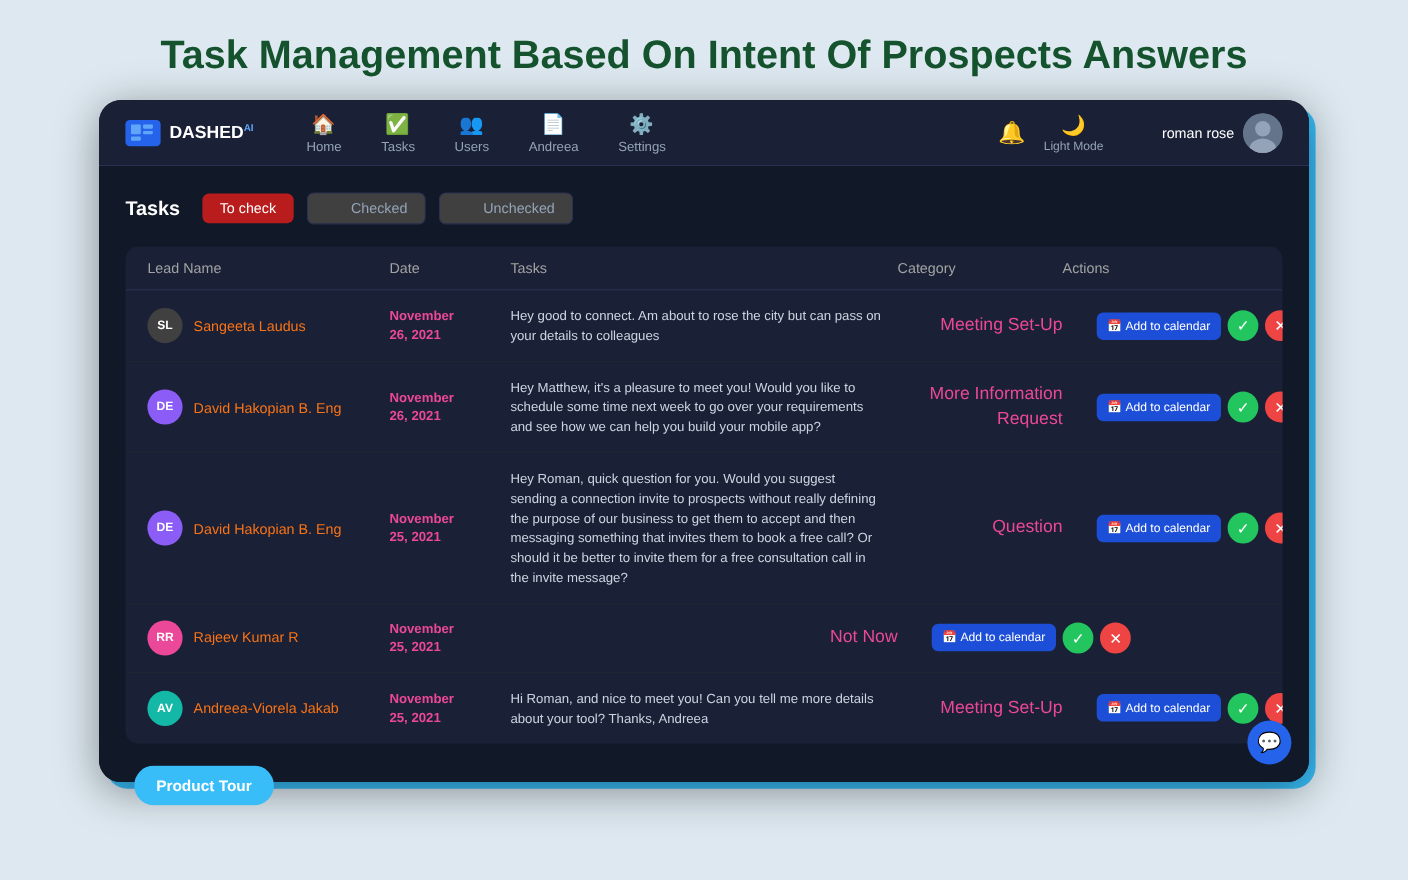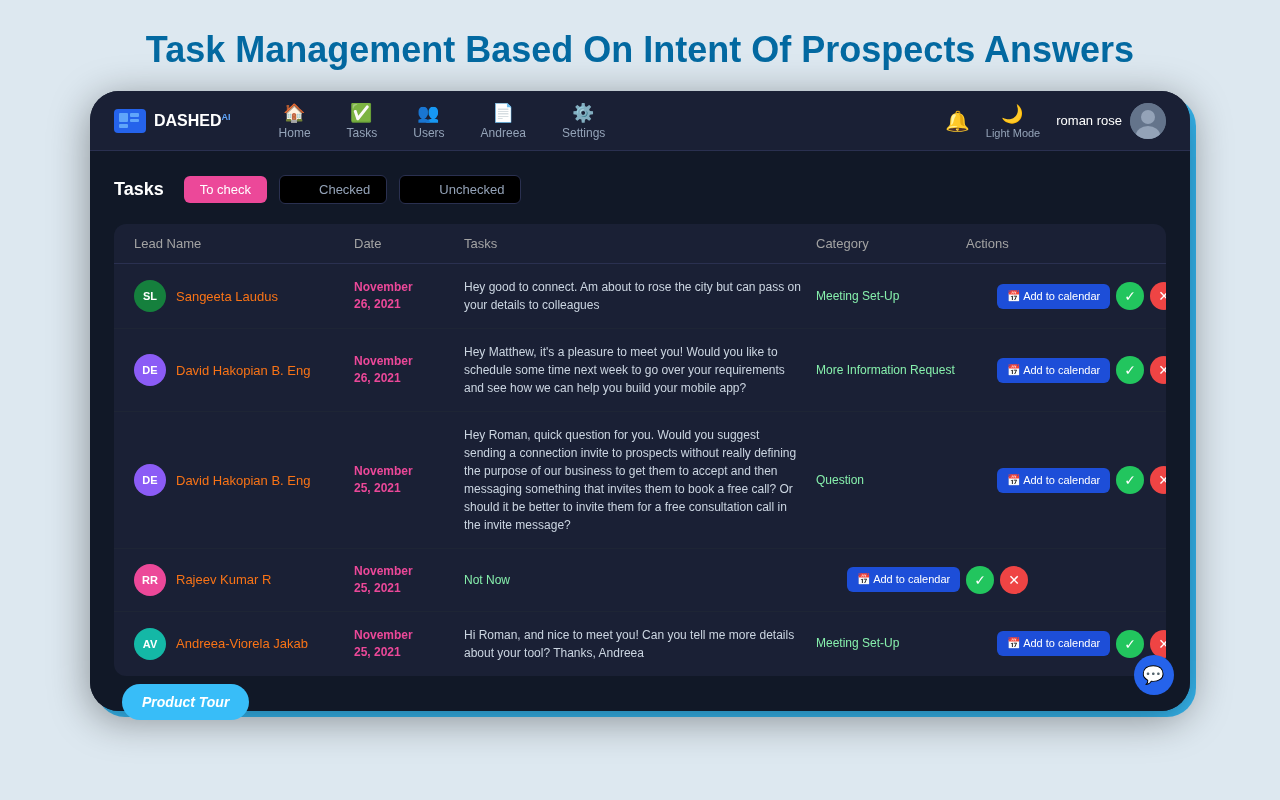--- a/index.html
+++ b/index.html
@@ -8,21 +8,21 @@
       font-family: -apple-system, BlinkMacSystemFont, 'Segoe UI', sans-serif;
       min-height: 800px;
       width: 1280px;
     }
 
     .page-title {
       font-size: 36px;
       font-weight: 900;
       text-align: center;
       padding: 28px 40px 20px;
-      color: #0369a1;
+      color: #14532d;
       line-height: 1.2;
     }
 
     .app-wrapper {
       margin: 0 auto;
       width: 1100px;
       background: #1a2035;
       border-radius: 20px;
       overflow: hidden;
       box-shadow: 0 8px 40px rgba(0,0,0,0.4), 6px 6px 0 #38bdf8;
@@ -99,20 +99,21 @@
       cursor: pointer;
       gap: 2px;
     }
     .light-mode .moon { font-size: 18px; }
     .user-info {
       display: flex;
       align-items: center;
       gap: 8px;
       color: white;
       font-size: 13px;
+      margin-left: 37px;
     }
     .avatar {
       width: 36px;
       height: 36px;
       border-radius: 50%;
       background: #64748b;
       overflow: hidden;
       display: flex;
       align-items: center;
       justify-content: center;
@@ -143,25 +144,25 @@
     .tab-btn {
       padding: 6px 16px;
       border-radius: 6px;
       font-size: 13px;
       font-weight: 500;
       cursor: pointer;
       border: none;
       transition: background 0.2s;
     }
     .tab-btn.active {
-      background: #ec4899;
+      background: #b91c1c;
       color: white;
     }
     .tab-btn.inactive {
-      background: #000000;
+      background: #404040;
       color: #94a3b8;
       border: 1px solid #2a3050;
       padding-left: 39px;
     }
 
     
     .table-container {
       background: #1a2035;
       border-radius: 12px;
       overflow: hidden;
@@ -214,23 +215,24 @@
       line-height: 1.4;
       font-weight: bold;
     }
     .task-cell {
       color: #cbd5e1;
       font-size: 12px;
       line-height: 1.5;
       padding-right: 12px;
     }
     .category-cell {
-      color: #86efac;
-      font-size: 12px;
+      color: #ec4899;
+      font-size: 16px;
       line-height: 1.4;
+      text-align: right;
     }
     .actions-cell {
       display: flex;
       align-items: center;
       gap: 6px;
       margin-left: 31px;
     }
     .add-calendar-btn {
       background: #1d4ed8;
       color: white;
@@ -269,31 +271,30 @@
       align-items: center;
       justify-content: center;
       color: white;
       font-size: 14px;
       flex-shrink: 0;
     }
 
     
     .product-tour-btn {
       position: fixed;
-      bottom: 80px;
+      bottom: 68px;
       left: 122px;
       background: #38bdf8;
       color: white;
       border: none;
       border-radius: 20px;
       padding: 10px 20px;
       font-size: 14px;
       font-weight: 600;
       cursor: pointer;
-      font-style: italic;
     }
 
     
     .chat-bubble {
       position: absolute;
       bottom: 16px;
       right: 16px;
       width: 40px;
       height: 40px;
       background: #2563eb;
@@ -301,21 +302,20 @@
       display: flex;
       align-items: center;
       justify-content: center;
       color: white;
       font-size: 18px;
       cursor: pointer;
     }
 
     .app-wrapper-relative {
       position: relative;
-      border-radius: 29px;
     }
   </style>
 </head>
 <body>
 
 <h1 class="page-title">Task Management Based On Intent Of Prospects Answers</h1>
 
 <div class="app-wrapper app-wrapper-relative">
 
   <nav class="navbar">
@@ -385,21 +385,21 @@
       <div class="table-header">
         <span class="th">Lead Name</span>
         <span class="th">Date</span>
         <span class="th">Tasks</span>
         <span class="th">Category</span>
         <span class="th">Actions</span>
       </div>
 
       <div class="table-row">
         <div class="lead-cell">
-          <div class="lead-avatar" style="background:#15803d">SL</div>
+          <div class="lead-avatar" style="background:#404040">SL</div>
           <span class="lead-name">Sangeeta Laudus</span>
         </div>
         <div class="date-cell">November<br>26, 2021</div>
         <div class="task-cell">Hey good to connect. Am about to rose the city but can pass on your details to colleagues</div>
         <div class="category-cell">Meeting Set-Up</div>
         <div class="actions-cell">
           <button class="add-calendar-btn">📅 Add to calendar</button>
           <button class="action-check">✓</button>
           <button class="action-x">✕</button>
         </div>

